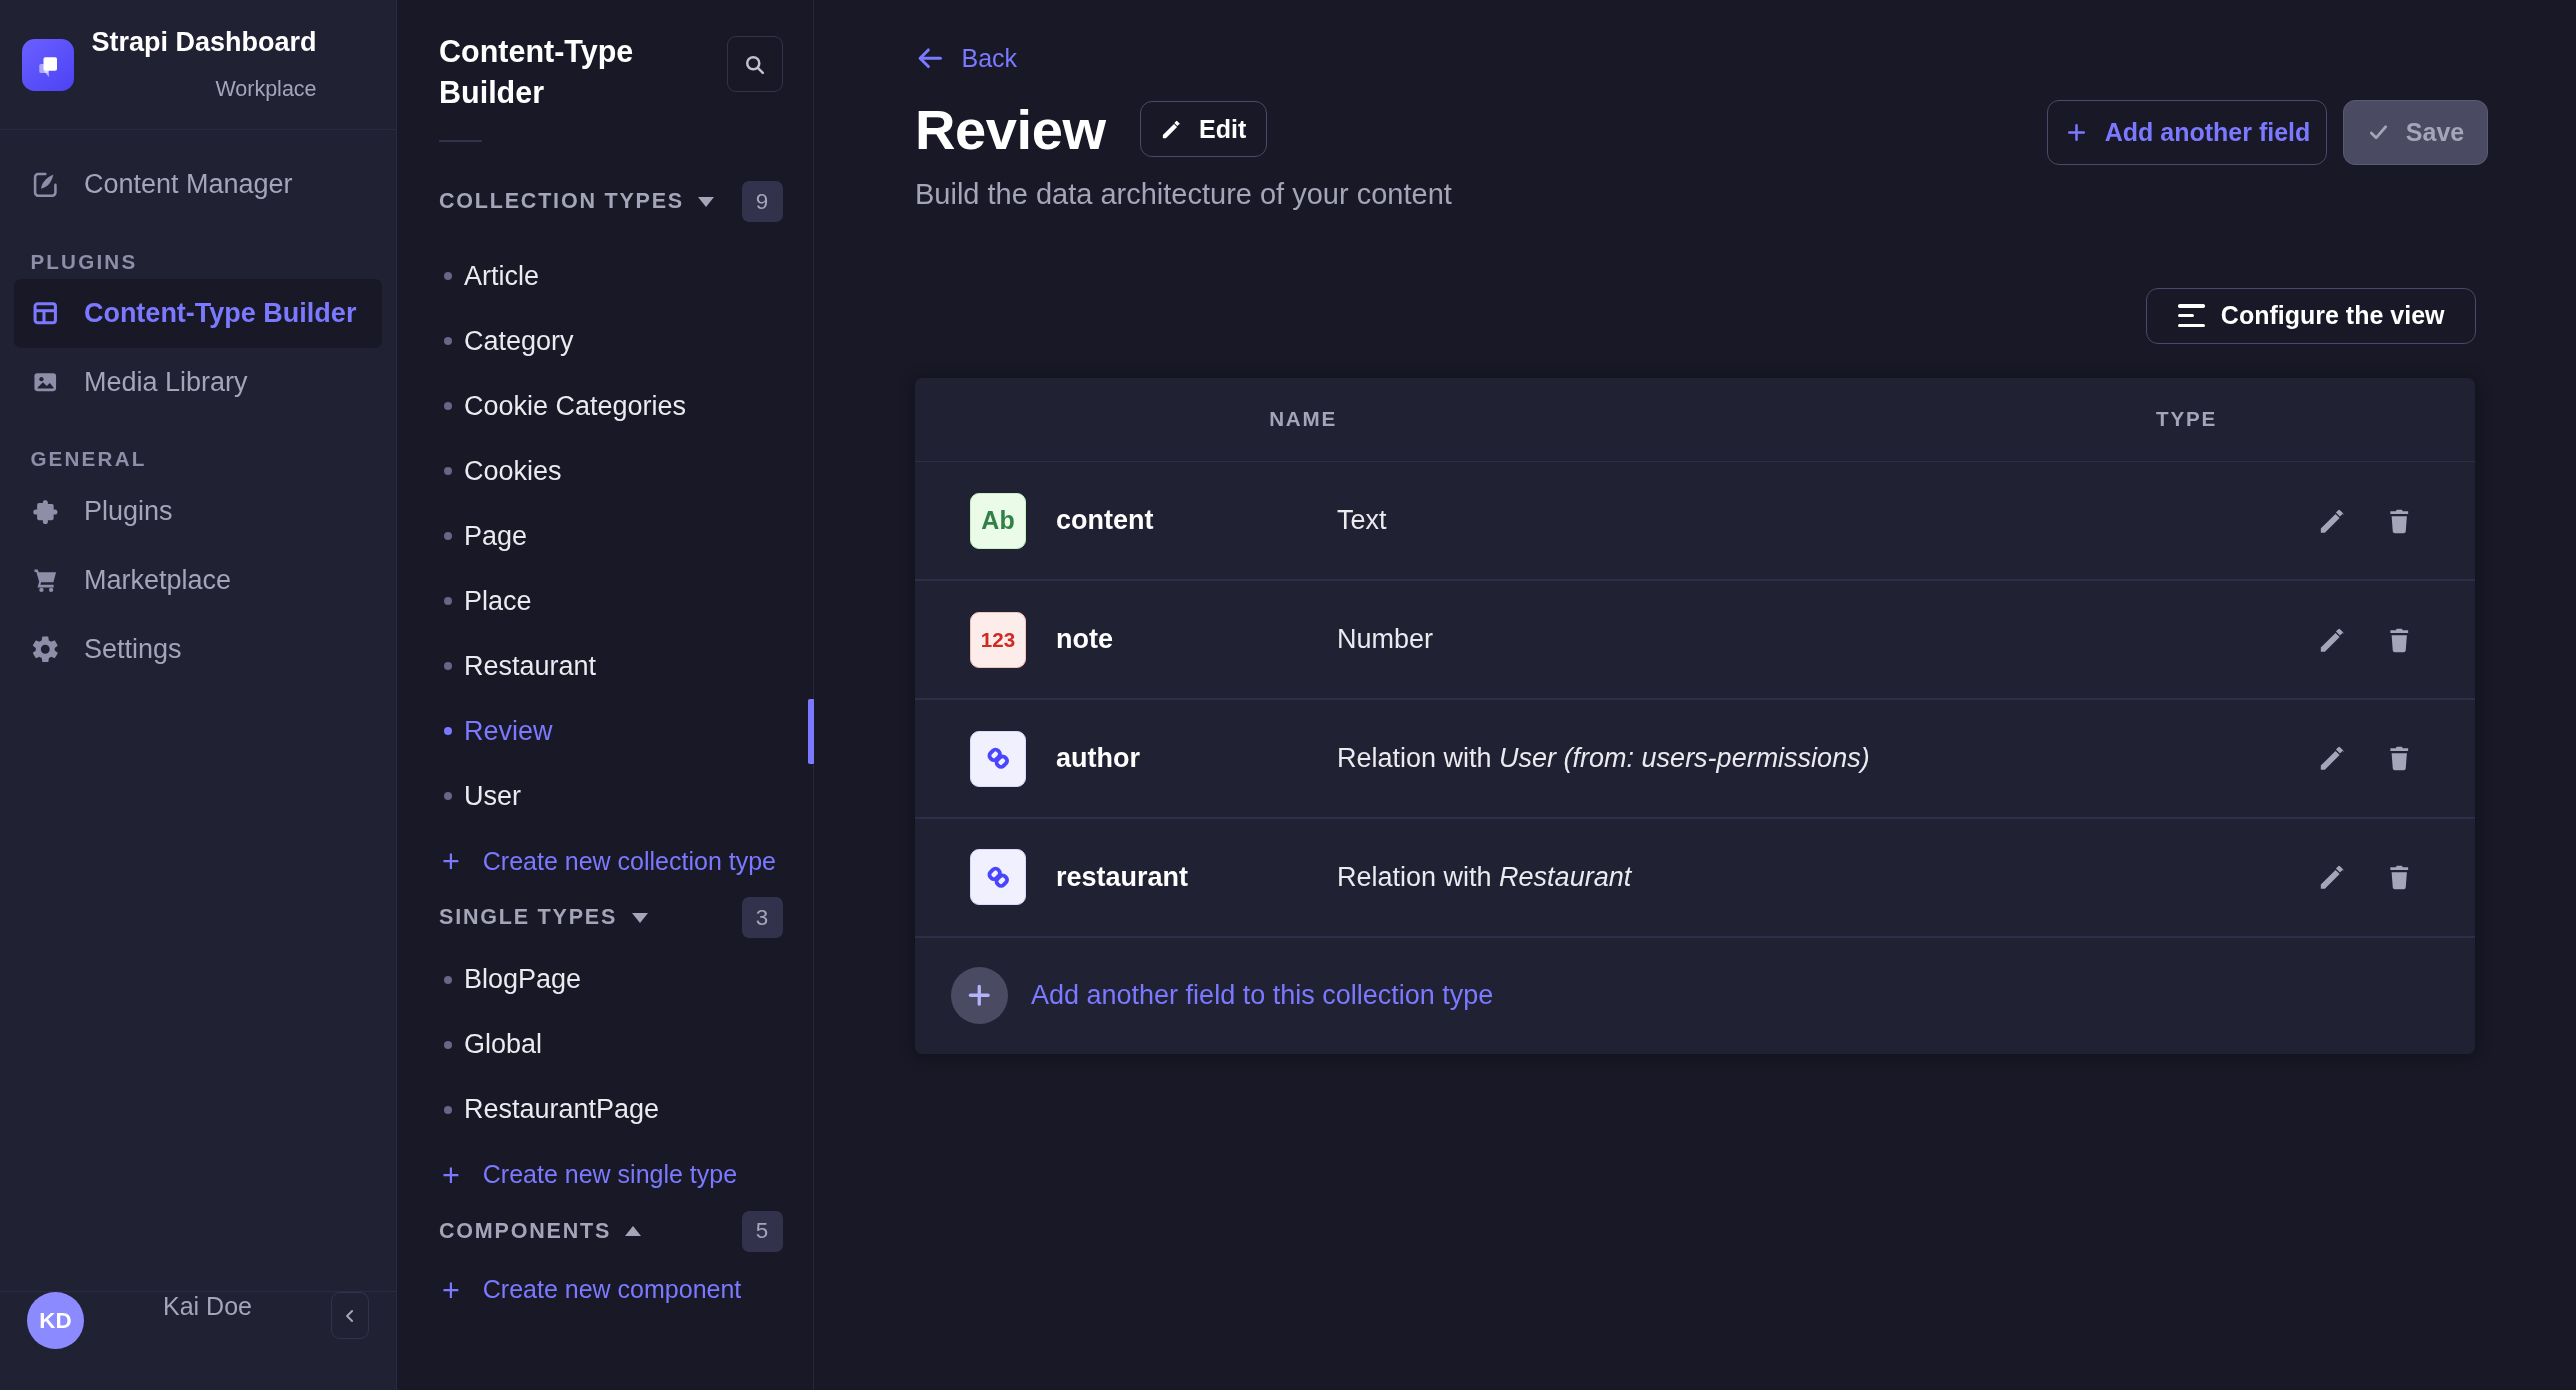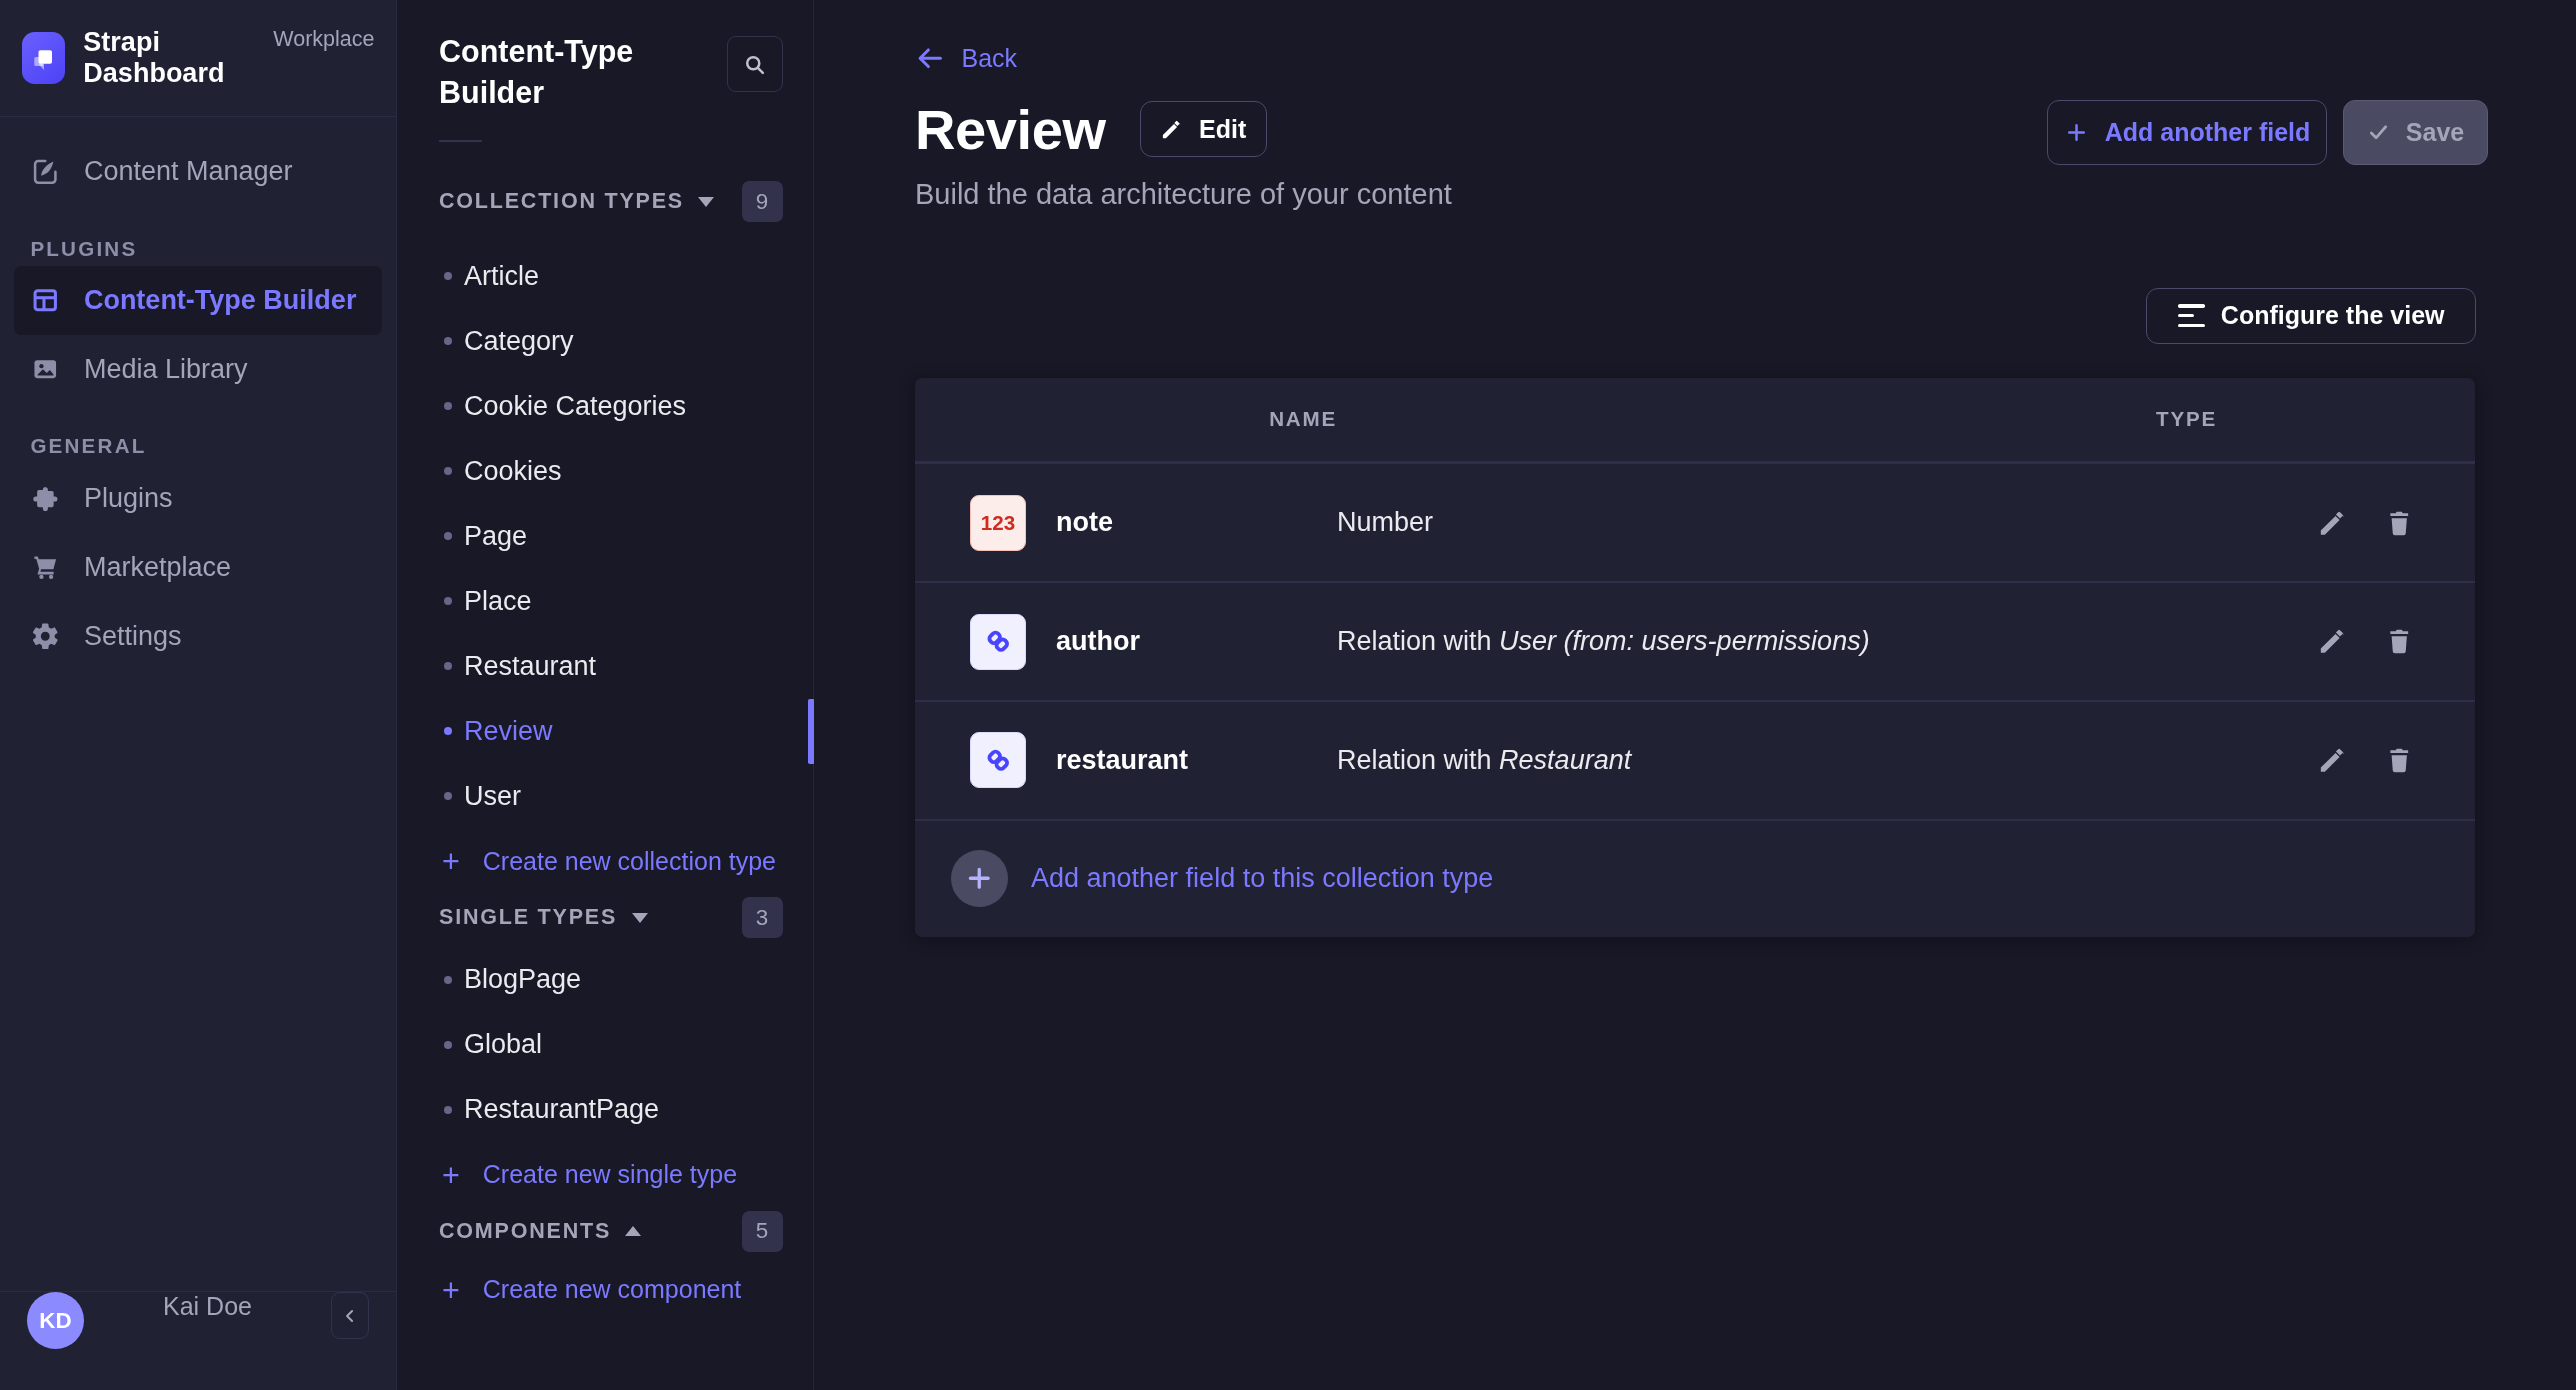--- a/index.html
+++ b/index.html
@@ -16,21 +16,21 @@
     width:397px; min-width:397px; height:1390px;
     background:#212134; border-right:1.8px solid #2a2a42;
     display:flex; flex-direction:column;
   }
   .brand { display:flex; align-items:center; gap:18px; padding:27px 21.5px 27px 21.5px; border-bottom:1.8px solid #2a2a42; }
   .brand-logo {
     width:52px; height:52px; border-radius:12.6px;
     background:linear-gradient(140deg,#6a60ff 0%,#4c42f5 100%);
     display:flex; align-items:center; justify-content:center;
   }
-  .brand-text { display:flex; flex-direction:row; gap:19px; }
+  .brand-text { display:flex; flex-direction:column; gap:19px;align-items:flex-end; }
   .brand-title { font-size:27px; font-weight:700; color:#ffffff; }
   .brand-sub { font-size:21.5px; color:#a5a5ba; }
 
   .nav-scroll { flex:1; padding:20px 14.4px 0 14.4px; }
   .nav-item {
     height:69px; display:flex; align-items:center; gap:23px;
     padding:0 16px; border-radius:7.2px; color:#a5a5ba; font-size:27px; cursor:pointer;
   }
   .nav-item .nico { width:30.5px; height:30.5px; color:#8e8ea9; flex:none; }
   .nav-item.active { background:#181826; color:#7b79ff; font-weight:600; }
@@ -395,20 +395,41 @@
   </div>
 
   <div class="card">
     <div class="thead">
       <span>NAME</span>
       <span>TYPE</span>
       <span></span>
     </div>
     <div class="tdivider"></div>
 
+    <div class="trow">
+      <div class="cell-name">
+        <span class="fbox green">
+            <span>Ab</span>
+          </span>
+        <span class="fname">content</span>
+      </div>
+      <div class="ftype"><span>Text</span><em></em></div>
+      <div class="row-actions">
+        <button class="icon-btn">
+          <svg viewBox="0 0 24 24" fill="currentColor">
+              <path d="M3 17.8V21h3.2L17.8 9.4l-3.2-3.2L3 17.8zM20.7 7.3a1 1 0 0 0 0-1.4l-2.6-2.6a1 1 0 0 0-1.4 0l-1.8 1.8 3.2 3.2 2.6-2.6z"></path>
+            </svg>
+        </button>
+        <button class="icon-btn">
+          <svg viewBox="0 0 24 24" fill="currentColor">
+              <path d="M6 8h12l-.9 12.1a1.6 1.6 0 0 1-1.6 1.4H8.5a1.6 1.6 0 0 1-1.6-1.4L6 8zM9.2 4.2 10 3h4l.8 1.2H19v2H5v-2h4.2z"></path>
+            </svg>
+        </button>
+      </div>
+    </div>
     <div class="tdivider"></div>
 
     <div class="trow">
       <div class="cell-name">
         <span class="fbox red">
             <span>123</span>
           </span>
         <span class="fname">note</span>
       </div>
       <div class="ftype"><span>Number</span><em></em></div>

